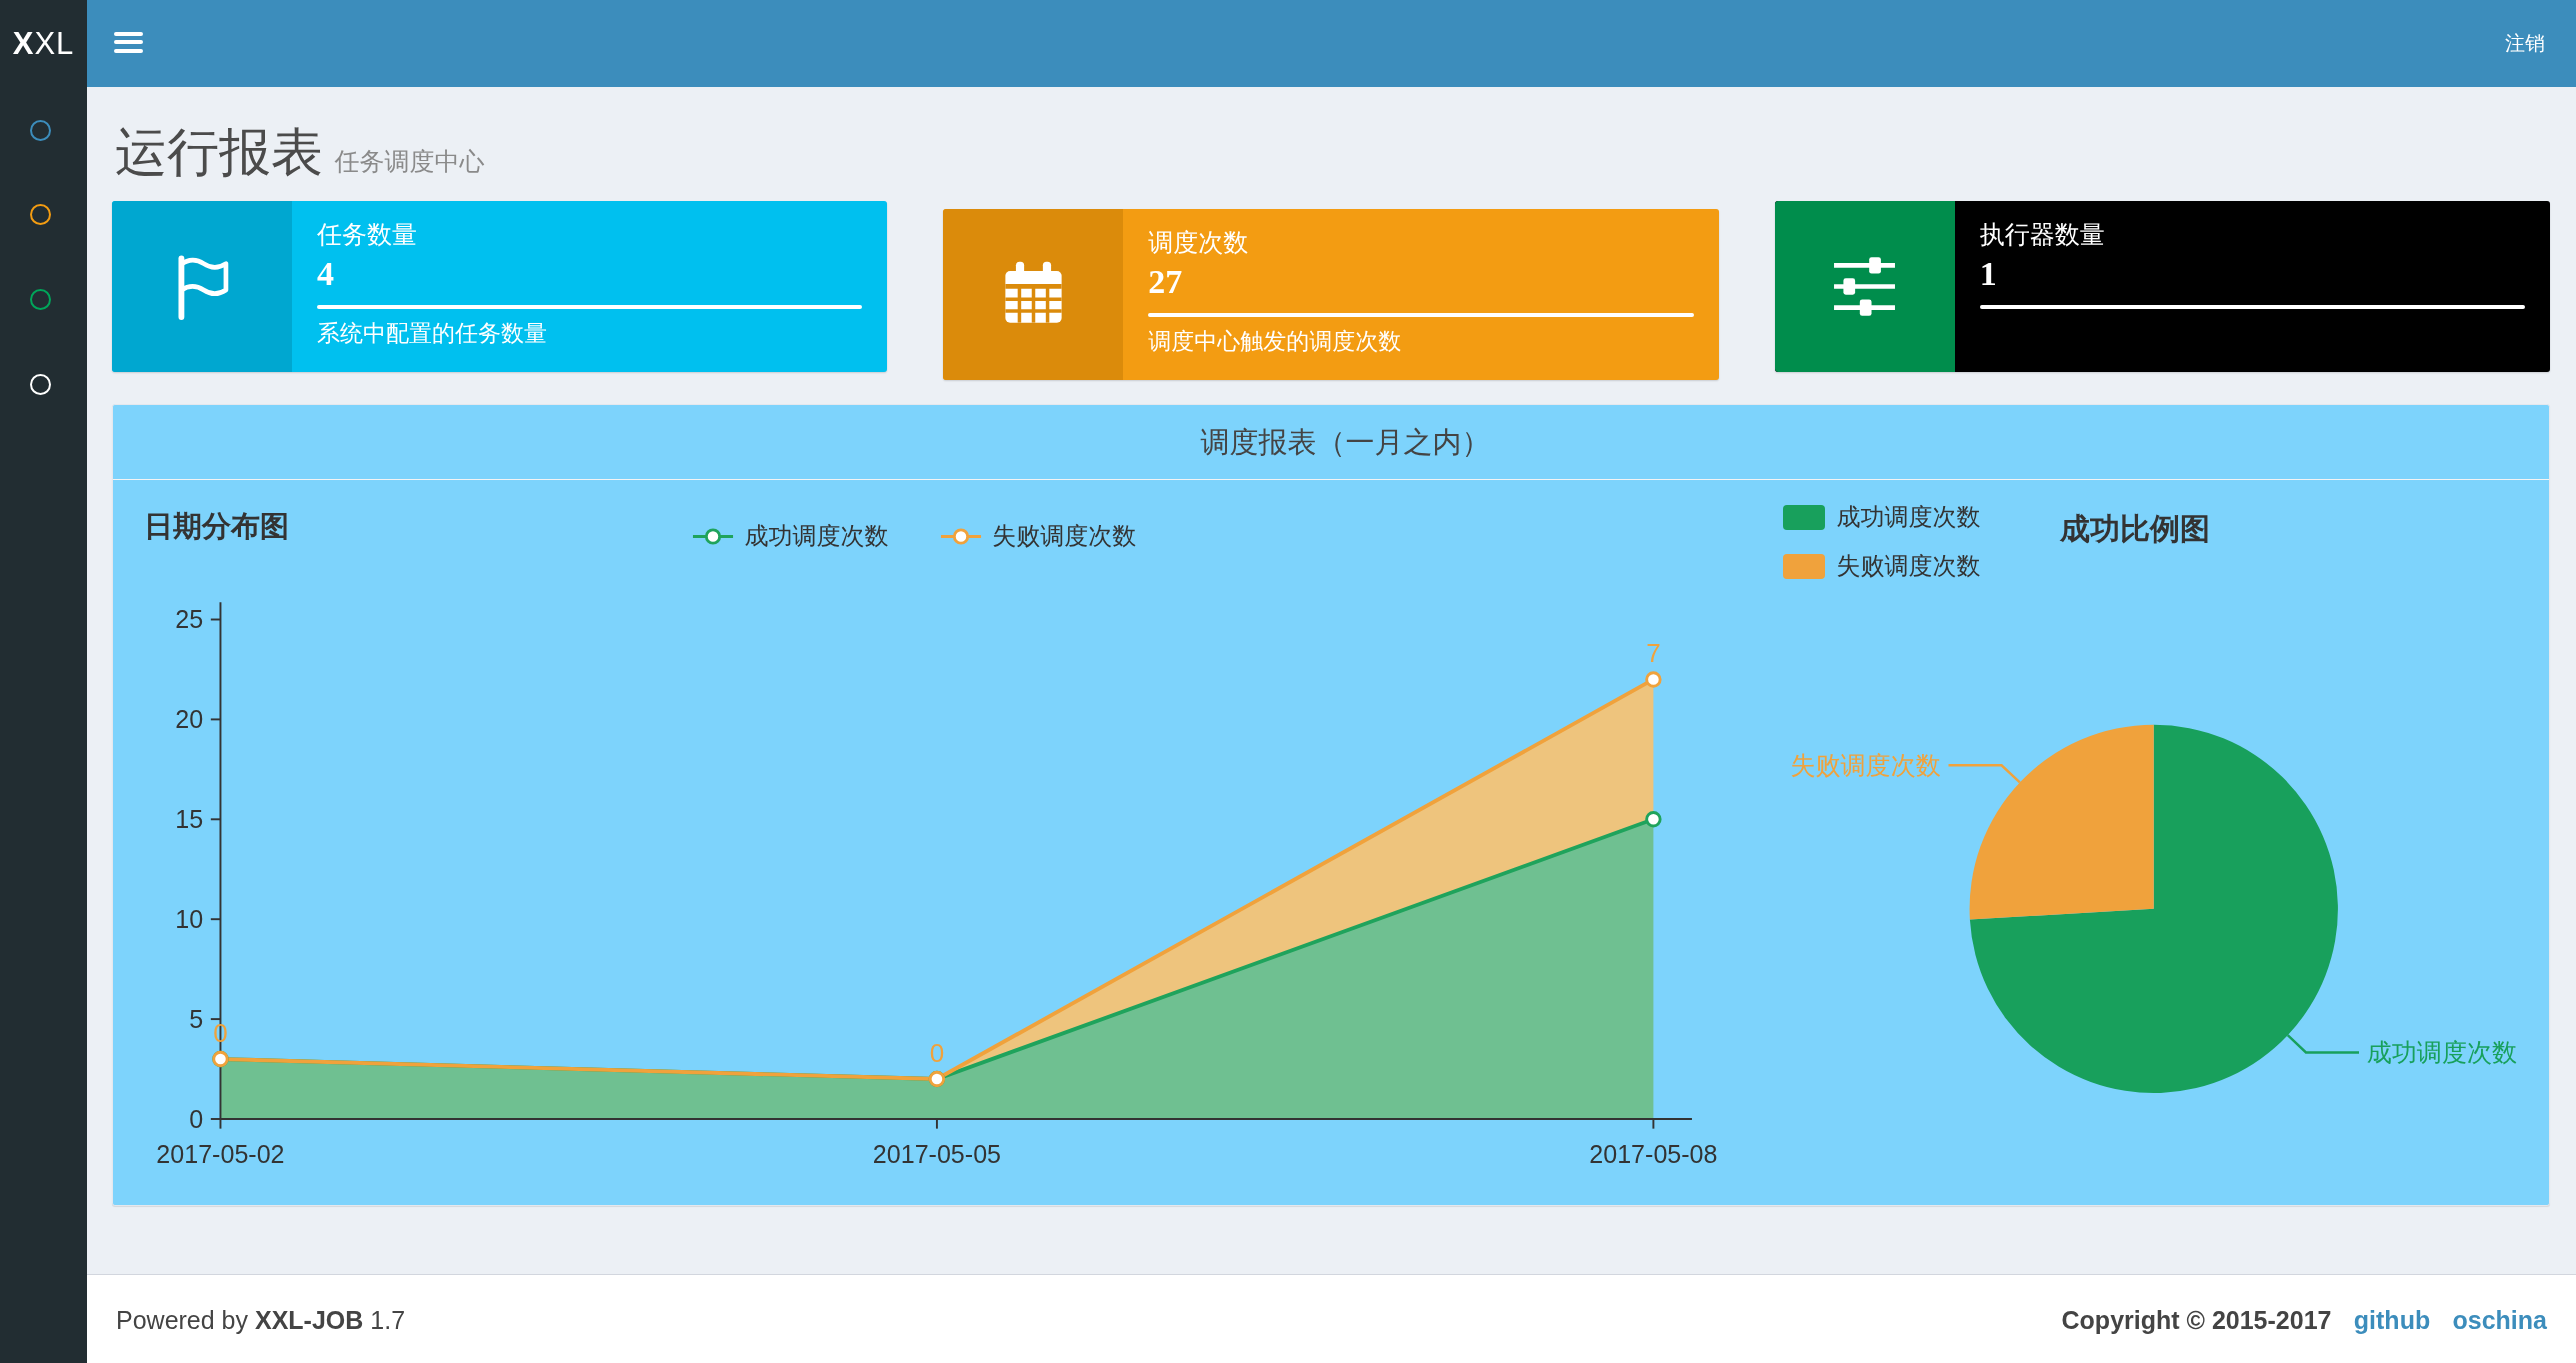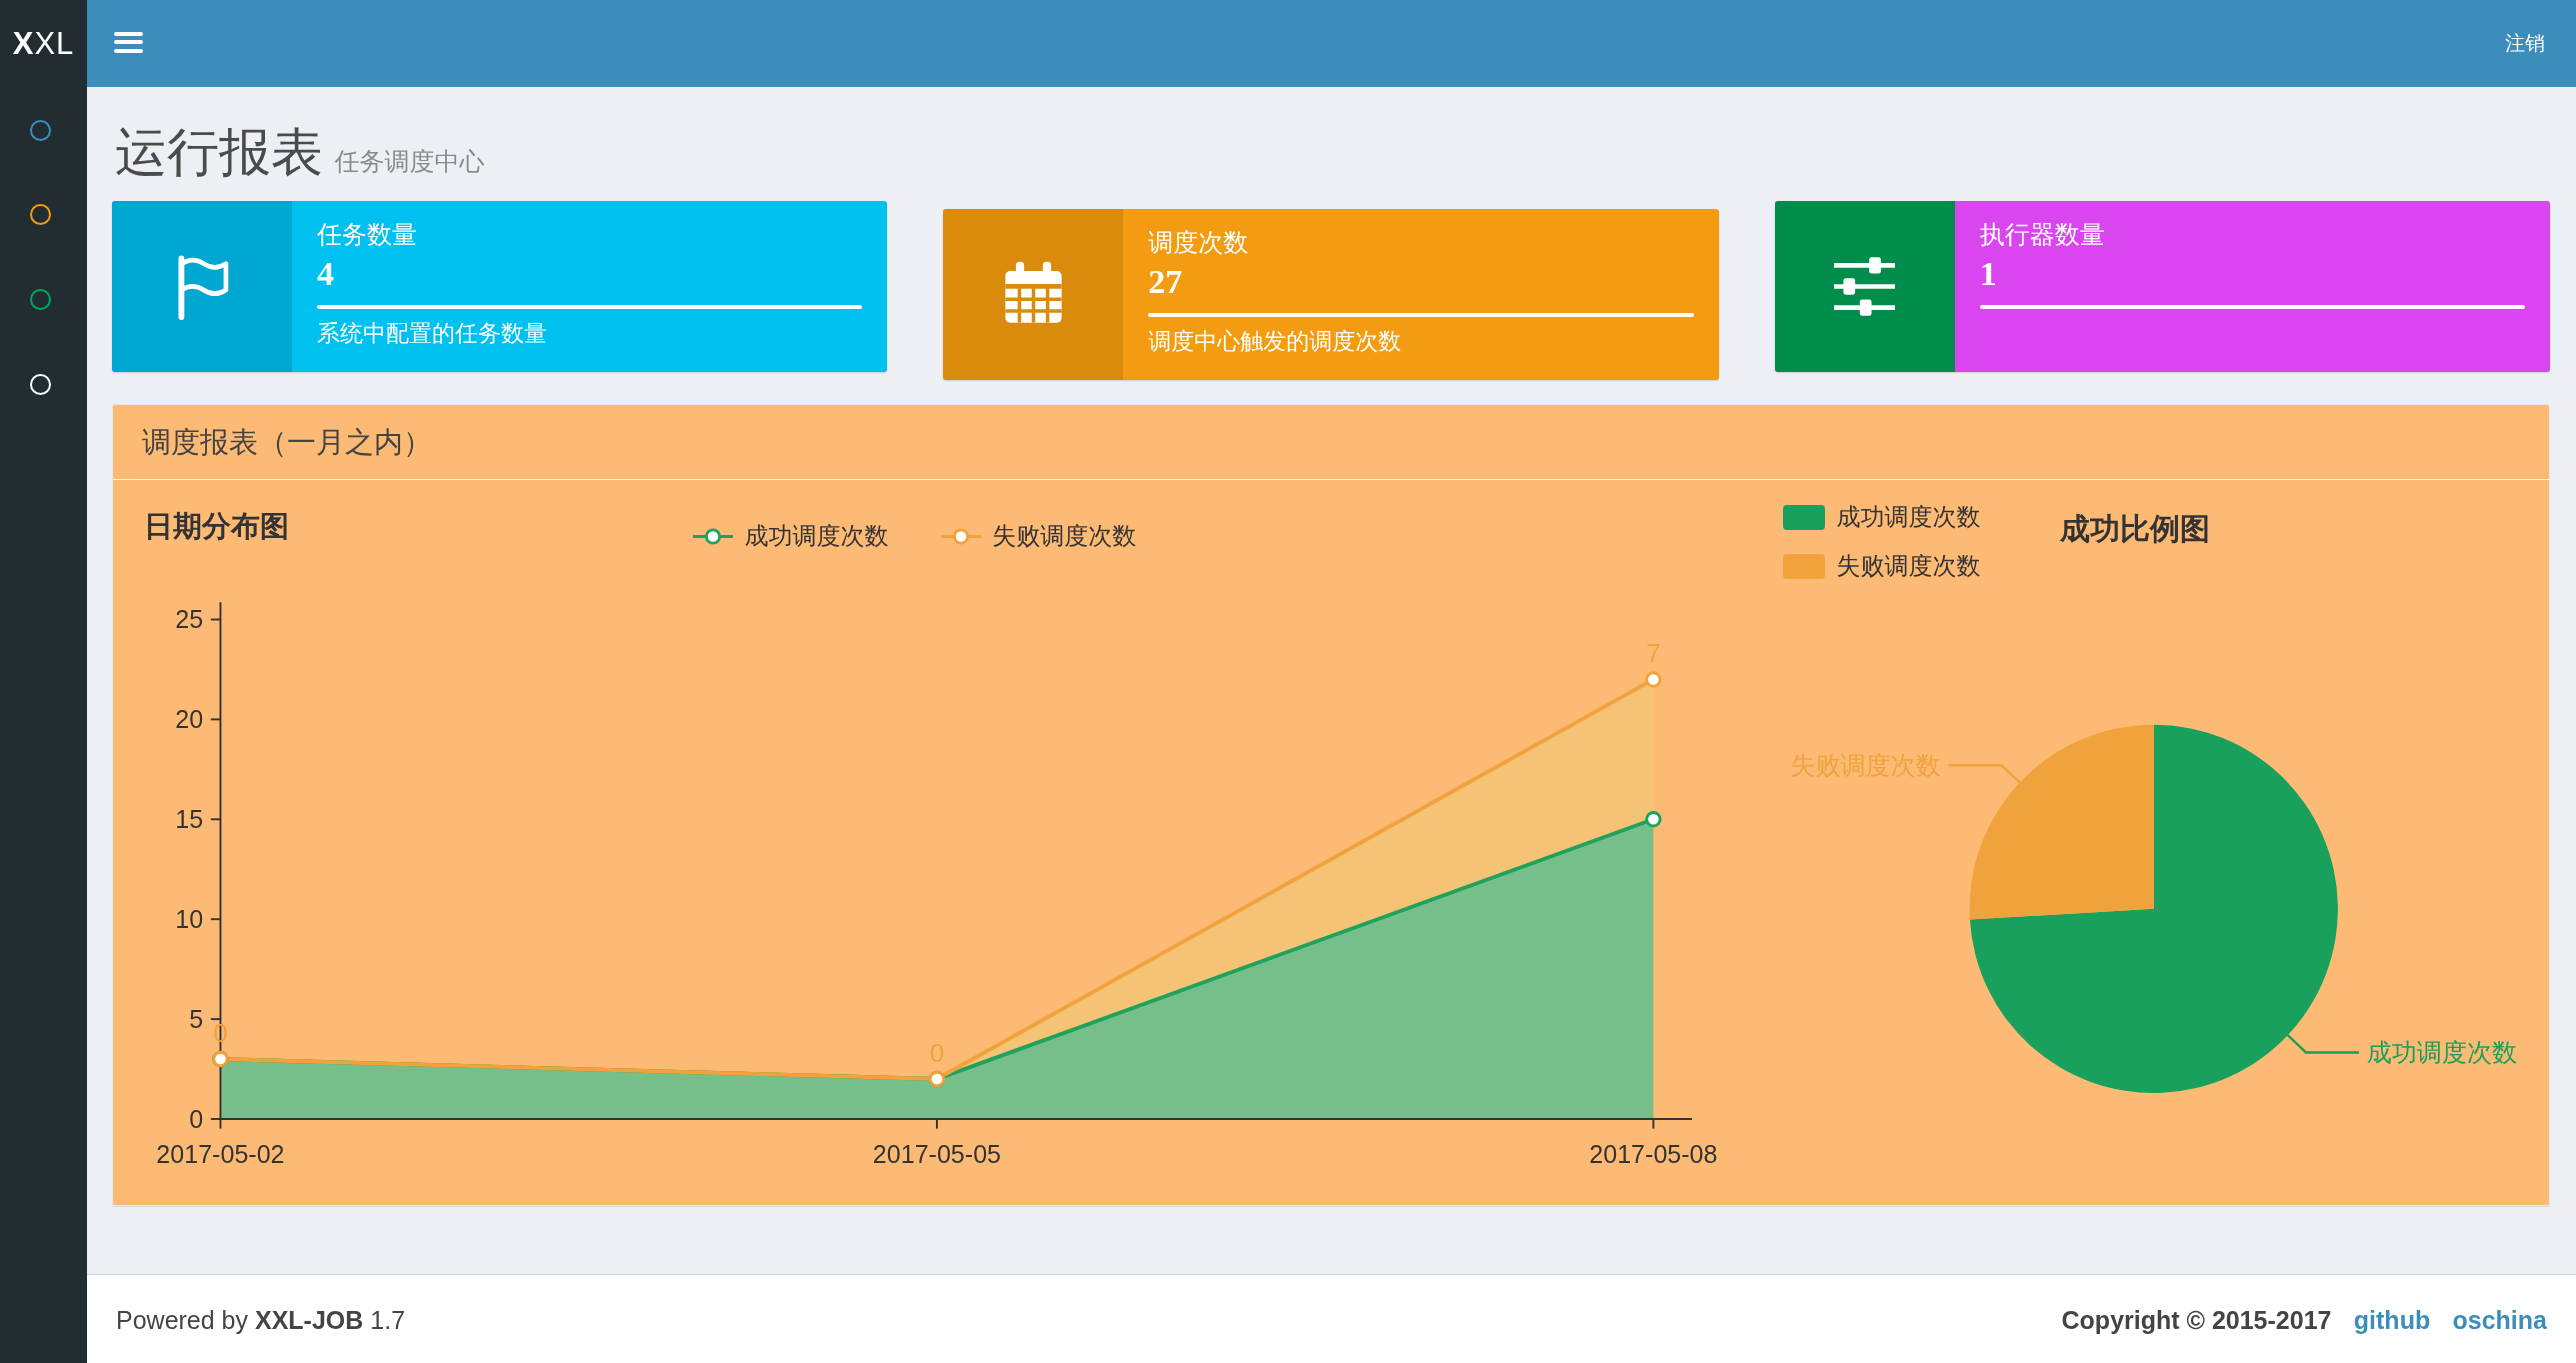--- a/index.html
+++ b/index.html
@@ -31,22 +31,22 @@
   .info-row { position:absolute; left:112px; top:201px; width:2438px; height:171px; display:flex; gap:56px; }
   .info-box { flex:1; height:171px; border-radius:2.9px; box-shadow:0 1px 1.9px rgba(0,0,0,.15); display:flex; color:#fff; overflow:hidden; }
   .info-box-icon { width:180px; height:171px; display:flex; align-items:center; justify-content:center; border-radius:2.9px 0 0 2.9px; }
   .info-box-content { flex:1; padding:17.4px 25px 13.5px 25px; display:flex; flex-direction:column;font-family:Liberation Serif, serif; }
   .ib-title { font-size:25px; }
   .ib-number { font-size:34px; font-weight:700; margin-top:3.9px; }
   .ib-line { height:3.9px; background:#fff; margin:11.6px 0 9.6px 0; border-radius:1.9px; }
   .ib-desc { font-size:23px; }
 
   
-  .panel { position:absolute; left:112px; top:404px; width:2438px; height:802px; background:#fdba74;
-           border:1px solid #e4e8ee; border-radius:2.9px; box-shadow:0 1px 1px rgba(0,0,0,.1); }
+  .panel { position:absolute; left:112px; top:404px; width:2438px; height:802px; background:#7dd3fc;
+           border:1px solid #e4e8ee; border-radius:2.9px; box-shadow:0 1px 1px rgba(0,0,0,.1);text-align:center; }
   .panel-header { height:75px; line-height:75px; padding-left:29px; font-size:29px; font-weight:500; color:#444;
                   border-bottom:1px solid #f4f4f4; }
   .panel-body { position:relative; height:725px; }
 
   .lc-title { position:absolute; left:31px; top:27px; font-size:29px; font-weight:700; color:#333; }
   .lc-legend { position:absolute; left:578px; top:40px; display:flex; gap:50px; }
   .lc-legend-item { display:flex; align-items:center; gap:9.6px; cursor:pointer; }
   .lc-legend-item span { font-size:24px; color:#333; }
 
   #line-chart { position:absolute; left:39px; top:97px; }
@@ -132,21 +132,21 @@
       </svg>
     </div>
     <div class="info-box-content">
       <div class="ib-title">调度次数</div>
       <div class="ib-number">27</div>
       <div class="ib-line"></div>
       <div class="ib-desc">调度中心触发的调度次数</div>
     </div>
   </div>
 
-  <div class="info-box" style="background: #d946ef;">
+  <div class="info-box" style="background: #000000;">
     <div class="info-box-icon" style="background: rgb(0, 141, 76);">
       <svg viewBox="0 0 64 64" width="75" height="75">
         <line x1="6" y1="14" x2="58" y2="14" stroke="#fff" stroke-width="4"></line>
         <rect x="36" y="7" width="10" height="14" rx="2" fill="#fff"></rect>
         <line x1="6" y1="32" x2="58" y2="32" stroke="#fff" stroke-width="4"></line>
         <rect x="14" y="25" width="10" height="14" rx="2" fill="#fff"></rect>
         <line x1="6" y1="50" x2="58" y2="50" stroke="#fff" stroke-width="4"></line>
         <rect x="28" y="43" width="10" height="14" rx="2" fill="#fff"></rect>
       </svg>
     </div>

